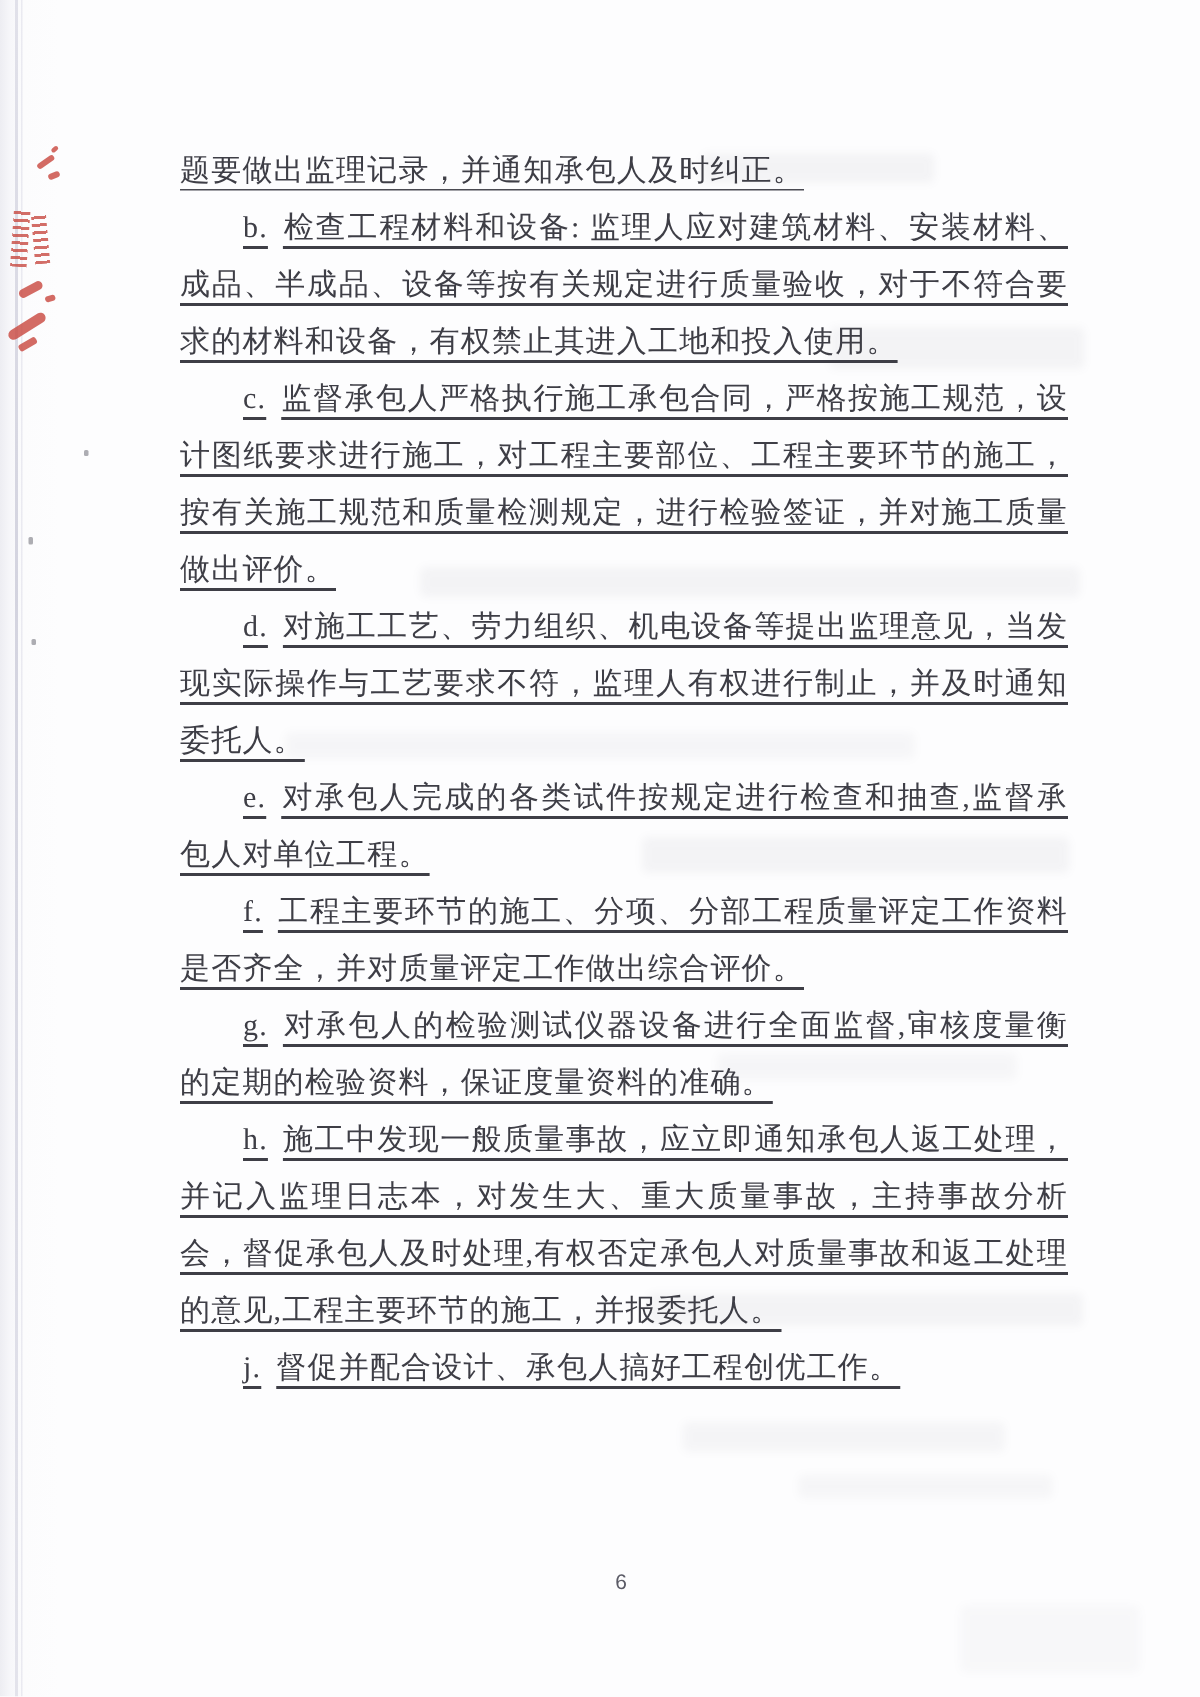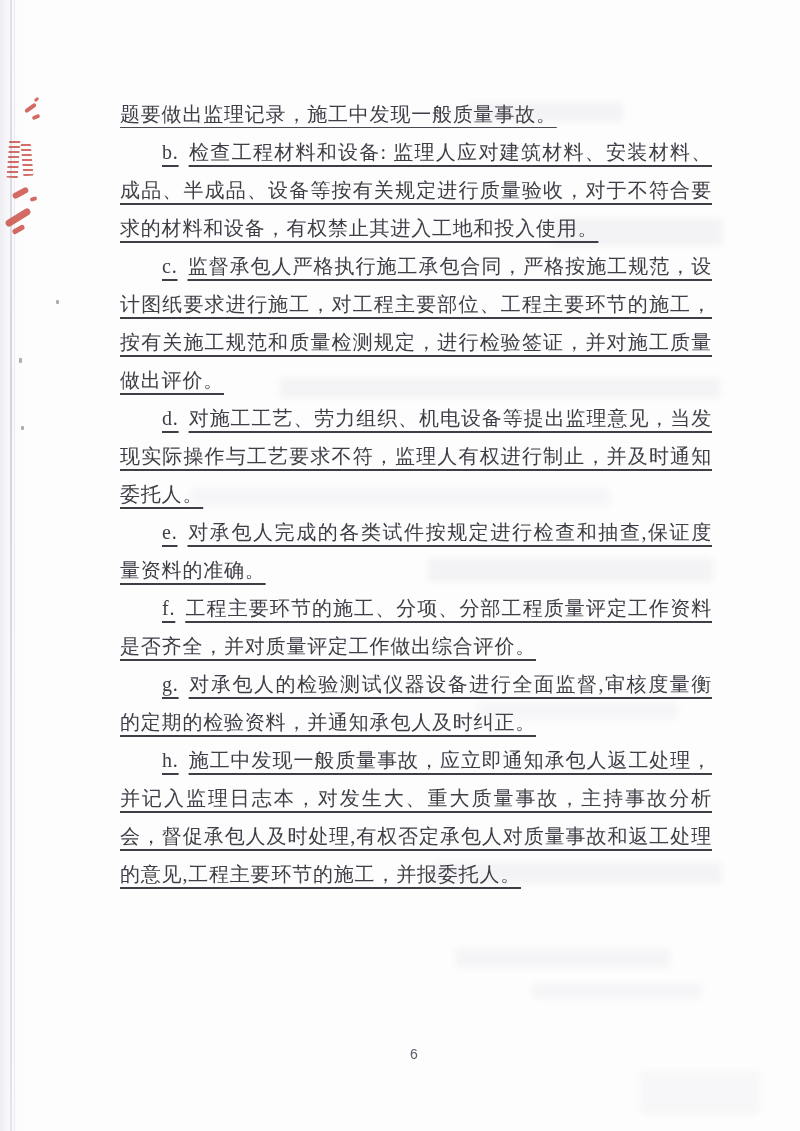--- a/index.html
+++ b/index.html
@@ -105,35 +105,36 @@
   <div class="smudge" style="left:432px; top:862px; width:290px; height:22px;"></div>
   <div class="smudge" style="left:455px; top:948px; width:215px; height:20px; opacity:.06;"></div>
   <div class="smudge" style="left:532px; top:983px; width:170px; height:16px; opacity:.05;"></div>
   <div class="smudge" style="left:640px; top:1070px; width:120px; height:45px; opacity:.04;"></div>
 
   <div class="speck" style="left:56px; top:300px; width:3px; height:4px;"></div>
   <div class="speck" style="left:19px; top:358px; width:3px; height:5px;"></div>
   <div class="speck" style="left:21px; top:426px; width:3px; height:4px;"></div>
 
   <div class="content">
-    <p class="para continuation">题要做出监理记录，施工中发现一般质量事故。</p>
+    <p class="para continuation">题要做出监理记录，并通知承包人及时纠正。</p>
     <div>
 
         <p class="para item"><span class="clause-letter">b.</span><span>检查工程材料和设备: 监理人应对建筑材料、安装材料、成品、半成品、设备等按有关规定进行质量验收，对于不符合要求的材料和设备，有权禁止其进入工地和投入使用。</span></p>
 
         <p class="para item"><span class="clause-letter">c.</span><span>监督承包人严格执行施工承包合同，严格按施工规范，设计图纸要求进行施工，对工程主要部位、工程主要环节的施工，按有关施工规范和质量检测规定，进行检验签证，并对施工质量做出评价。</span></p>
 
         <p class="para item"><span class="clause-letter">d.</span><span>对施工工艺、劳力组织、机电设备等提出监理意见，当发现实际操作与工艺要求不符，监理人有权进行制止，并及时通知委托人。</span></p>
 
-        <p class="para item"><span class="clause-letter">e.</span><span>对承包人完成的各类试件按规定进行检查和抽查,保证度量资料的准确。</span></p>
+        <p class="para item"><span class="clause-letter">e.</span><span>对承包人完成的各类试件按规定进行检查和抽查,监督承包人对单位工程。</span></p>
 
         <p class="para item"><span class="clause-letter">f.</span><span>工程主要环节的施工、分项、分部工程质量评定工作资料是否齐全，并对质量评定工作做出综合评价。</span></p>
 
-        <p class="para item"><span class="clause-letter">g.</span><span>对承包人的检验测试仪器设备进行全面监督,审核度量衡的定期的检验资料，并通知承包人及时纠正。</span></p>
+        <p class="para item"><span class="clause-letter">g.</span><span>对承包人的检验测试仪器设备进行全面监督,审核度量衡的定期的检验资料，保证度量资料的准确。</span></p>
 
         <p class="para item"><span class="clause-letter">h.</span><span>施工中发现一般质量事故，应立即通知承包人返工处理，并记入监理日志本，对发生大、重大质量事故，主持事故分析会，督促承包人及时处理,有权否定承包人对质量事故和返工处理的意见,工程主要环节的施工，并报委托人。</span></p>
 
 
+        <p class="para item"><span class="clause-letter">j.</span><span>督促并配合设计、承包人搞好工程创优工作。</span></p>
       </div>
   </div>
 
   <div class="pageno">6</div>
 </div>
 
 </body></html>

